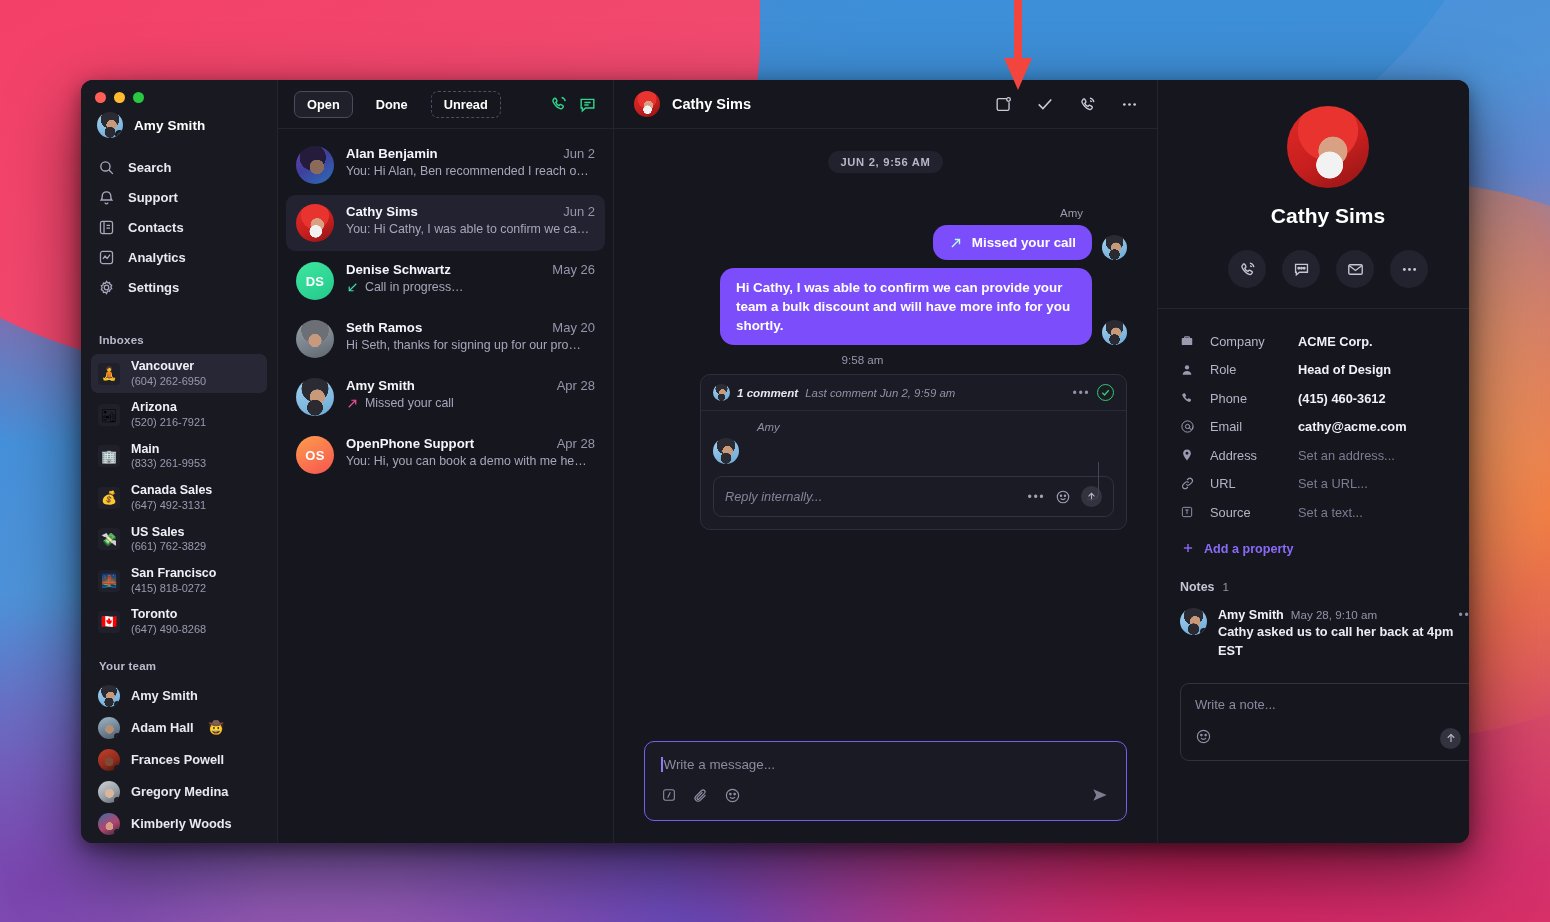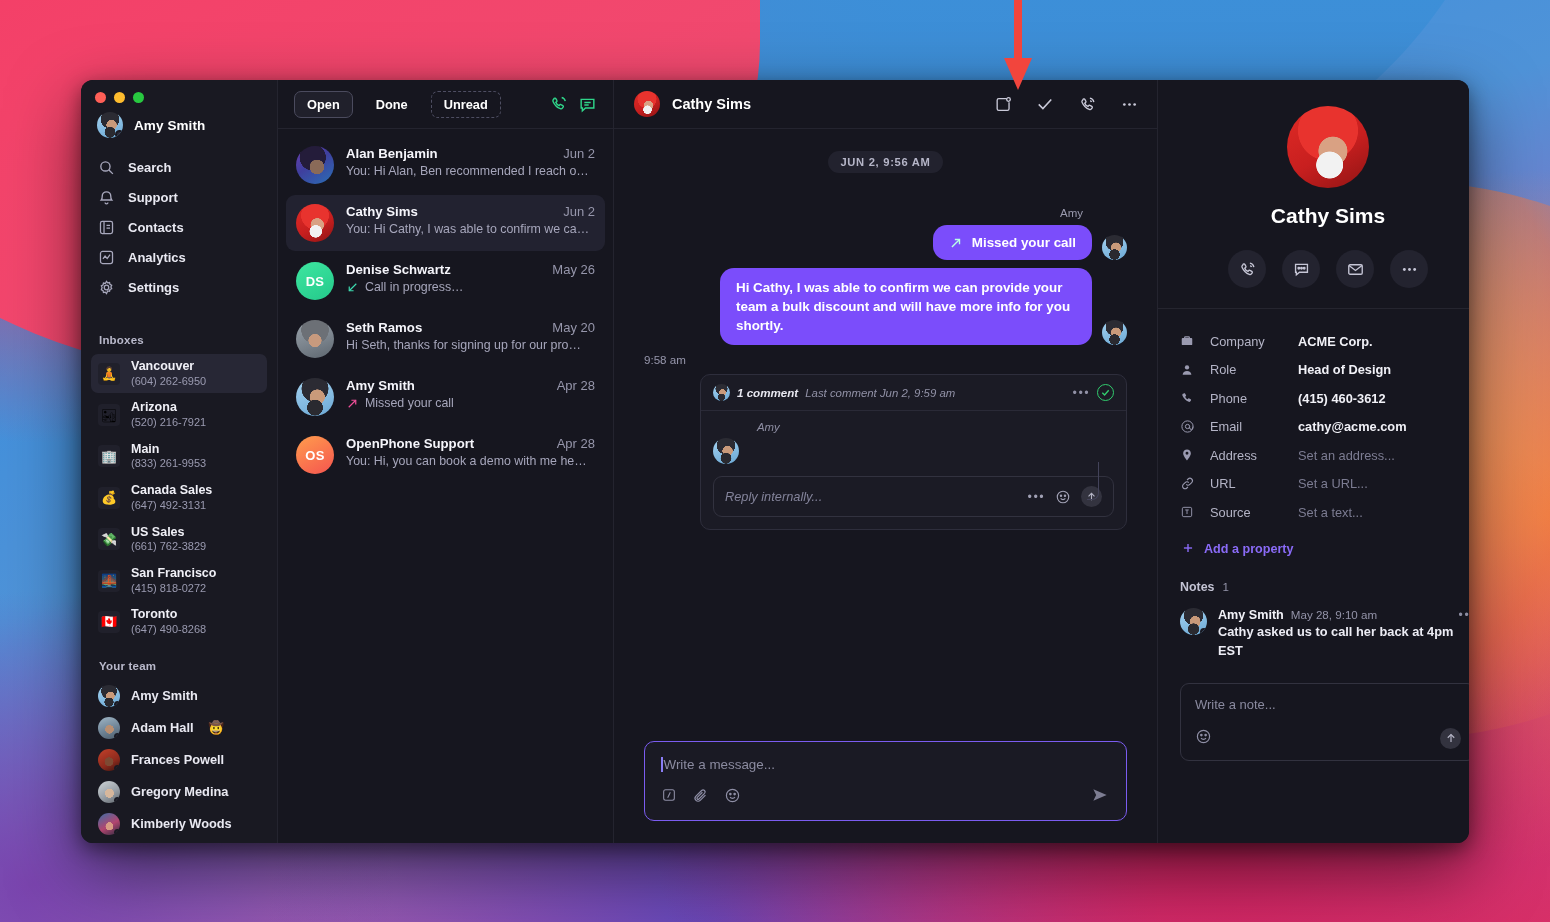--- a/index.html
+++ b/index.html
@@ -168,21 +168,21 @@
     background: #22222e; padding: 5px 12px; border-radius: 13px;
   }
   .sender-label { color: #9a9aae; font-size: 11.5px; text-align: right; margin-bottom: 6px; padding-right: 44px; }
   .msg-row { display: flex; justify-content: flex-end; align-items: flex-end; gap: 10px; margin-bottom: 8px; }
   .bubble {
     background: #7b4dfb; color: #fff; border-radius: 14px;
     padding: 10px 16px; font-size: 13.4px; line-height: 1.42; font-weight: 600;
     max-width: 372px;
   }
   .bubble.call { display: flex; align-items: center; gap: 9px; padding: 8px 16px; }
-  .msgtime { color: #9696ab; font-size: 11.6px; text-align: left; padding-right: 46px; margin-top: 2px; }
+  .msgtime { color: #9696ab; font-size: 11.6px; text-align: center; padding-right: 46px; margin-top: 2px; }
 
   .thread-connector {
     position: absolute; right: 58px; width: 12px; height: 38px;
     border-right: 1.5px solid #43435a; border-bottom: 1.5px solid #43435a;
     border-bottom-right-radius: 7px;
   }
 
   .comment-card {
     margin-top: 8px; width: 427px; margin-left: 56px;
     border: 1px solid #2e2e3c; border-radius: 10px; background: #1b1b25;

